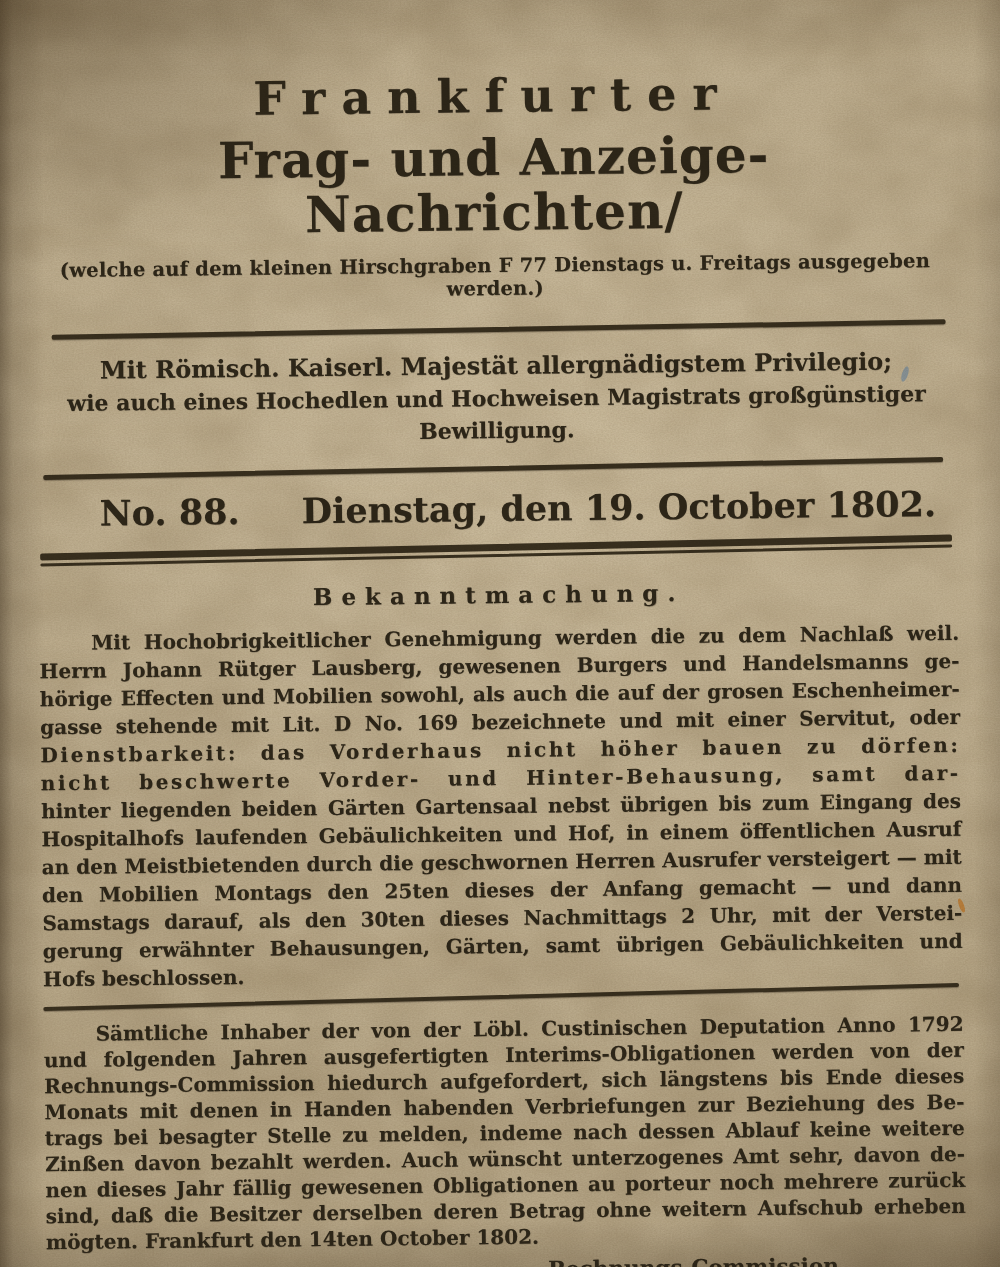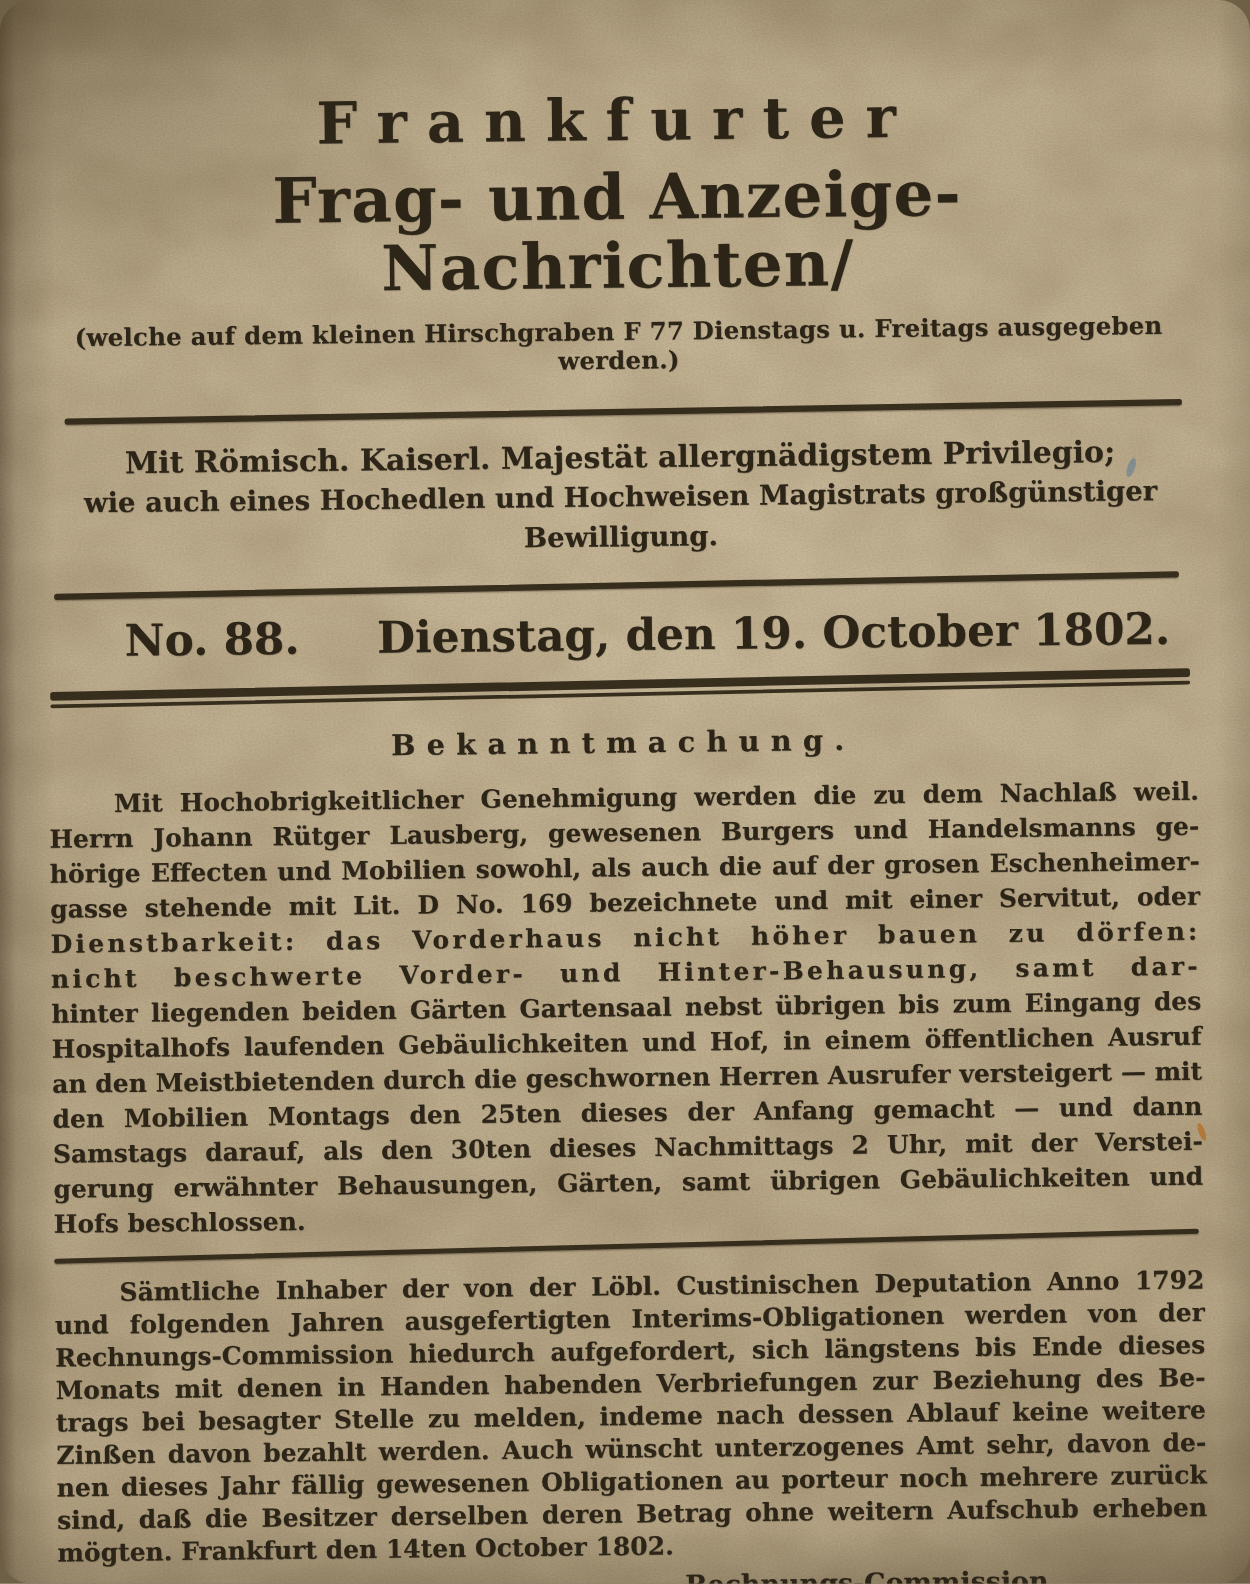--- a/index.html
+++ b/index.html
@@ -13,21 +13,20 @@
     color:#2e2719;
     background:
       radial-gradient(120% 85% at 54% 36%, rgba(238,225,196,0.35), rgba(238,225,196,0) 62%),
       radial-gradient(60% 30% at 0% 0%, rgba(70,54,32,0.38), rgba(70,54,32,0) 70%),
       radial-gradient(50% 25% at 100% 100%, rgba(70,54,32,0.28), rgba(70,54,32,0) 70%),
       linear-gradient(90deg, rgba(56,42,24,0.50) 0px, rgba(56,42,24,0.20) 13px, rgba(56,42,24,0) 44px),
       linear-gradient(270deg, rgba(56,42,24,0.16) 0px, rgba(56,42,24,0) 26px),
       linear-gradient(0deg, rgba(56,42,24,0.20) 0px, rgba(56,42,24,0) 46px),
       linear-gradient(180deg, rgba(96,78,50,0.22) 0px, rgba(96,78,50,0) 58px),
       #b7a788;
-    border-radius: 25px;
   }
   .grain{position:absolute;inset:0;pointer-events:none;mix-blend-mode:multiply;}
   .content{
     position:absolute;left:38px;top:0;width:920px;
     transform:rotate(-0.65deg);
     transform-origin:50% 42%;
     text-shadow:0.3px 0.4px 0.7px rgba(43,34,22,0.45);
   }
   .title-1{
     margin:72px 0 0 0;text-align:center;

